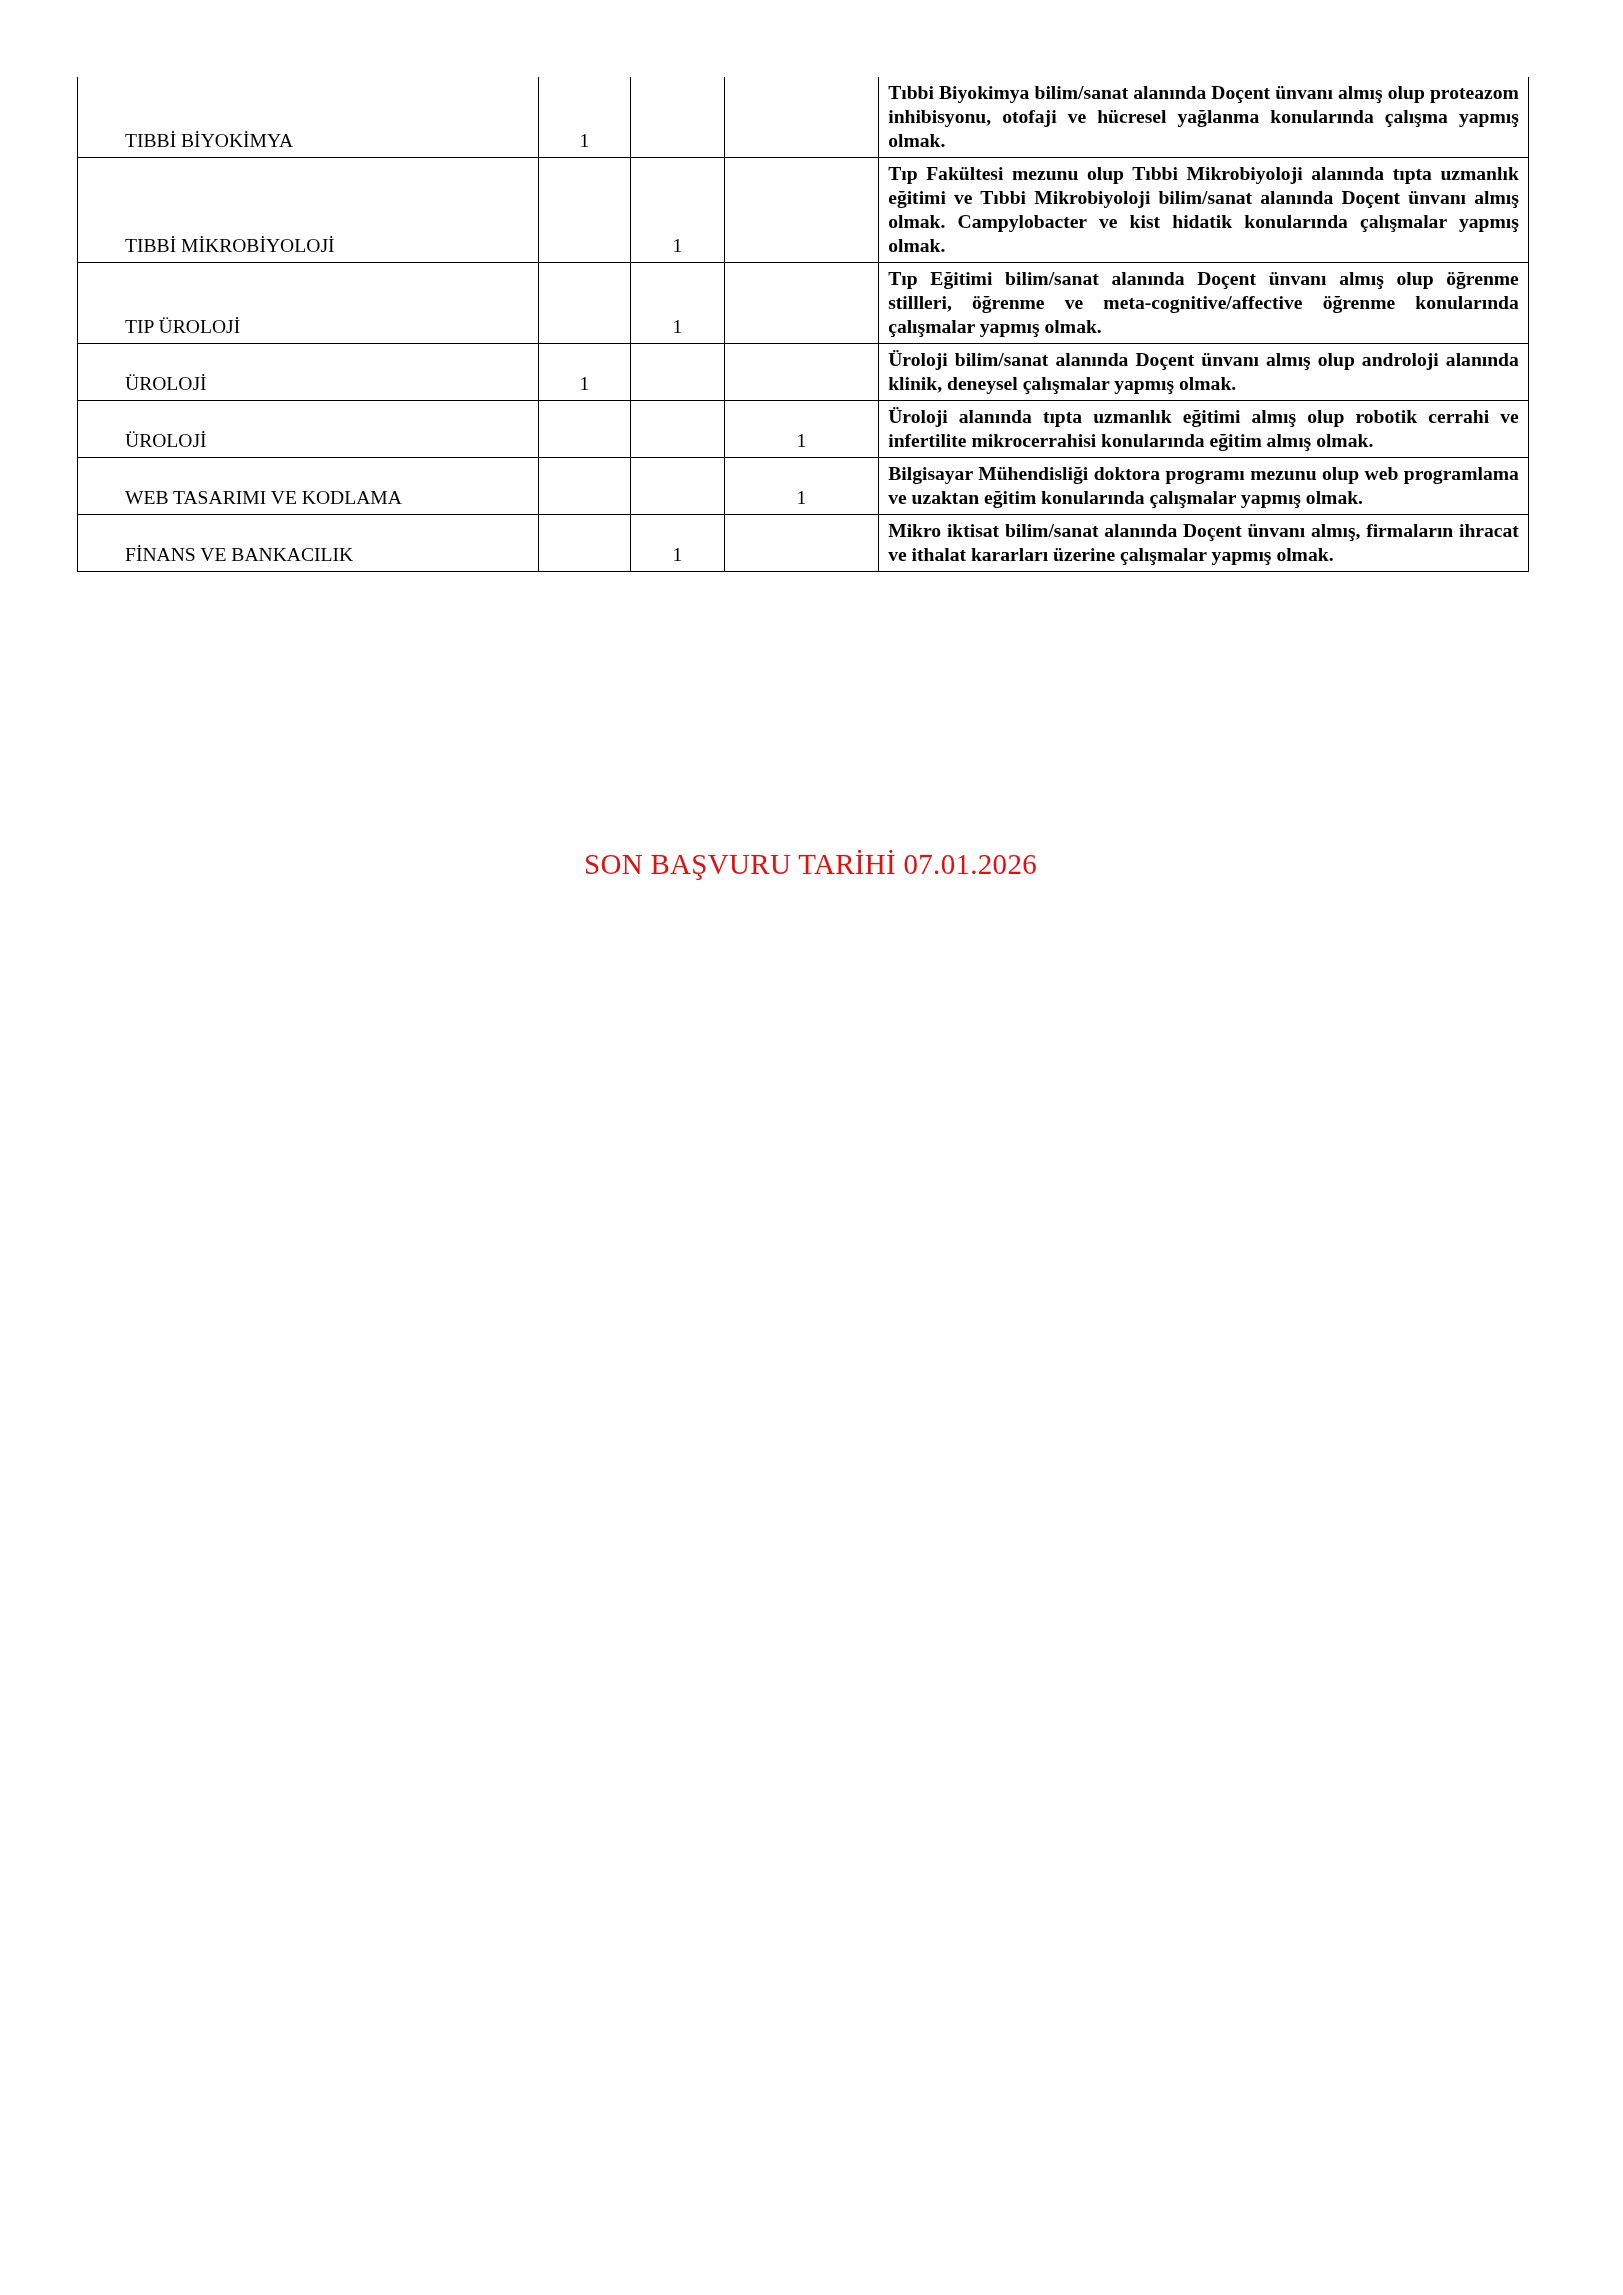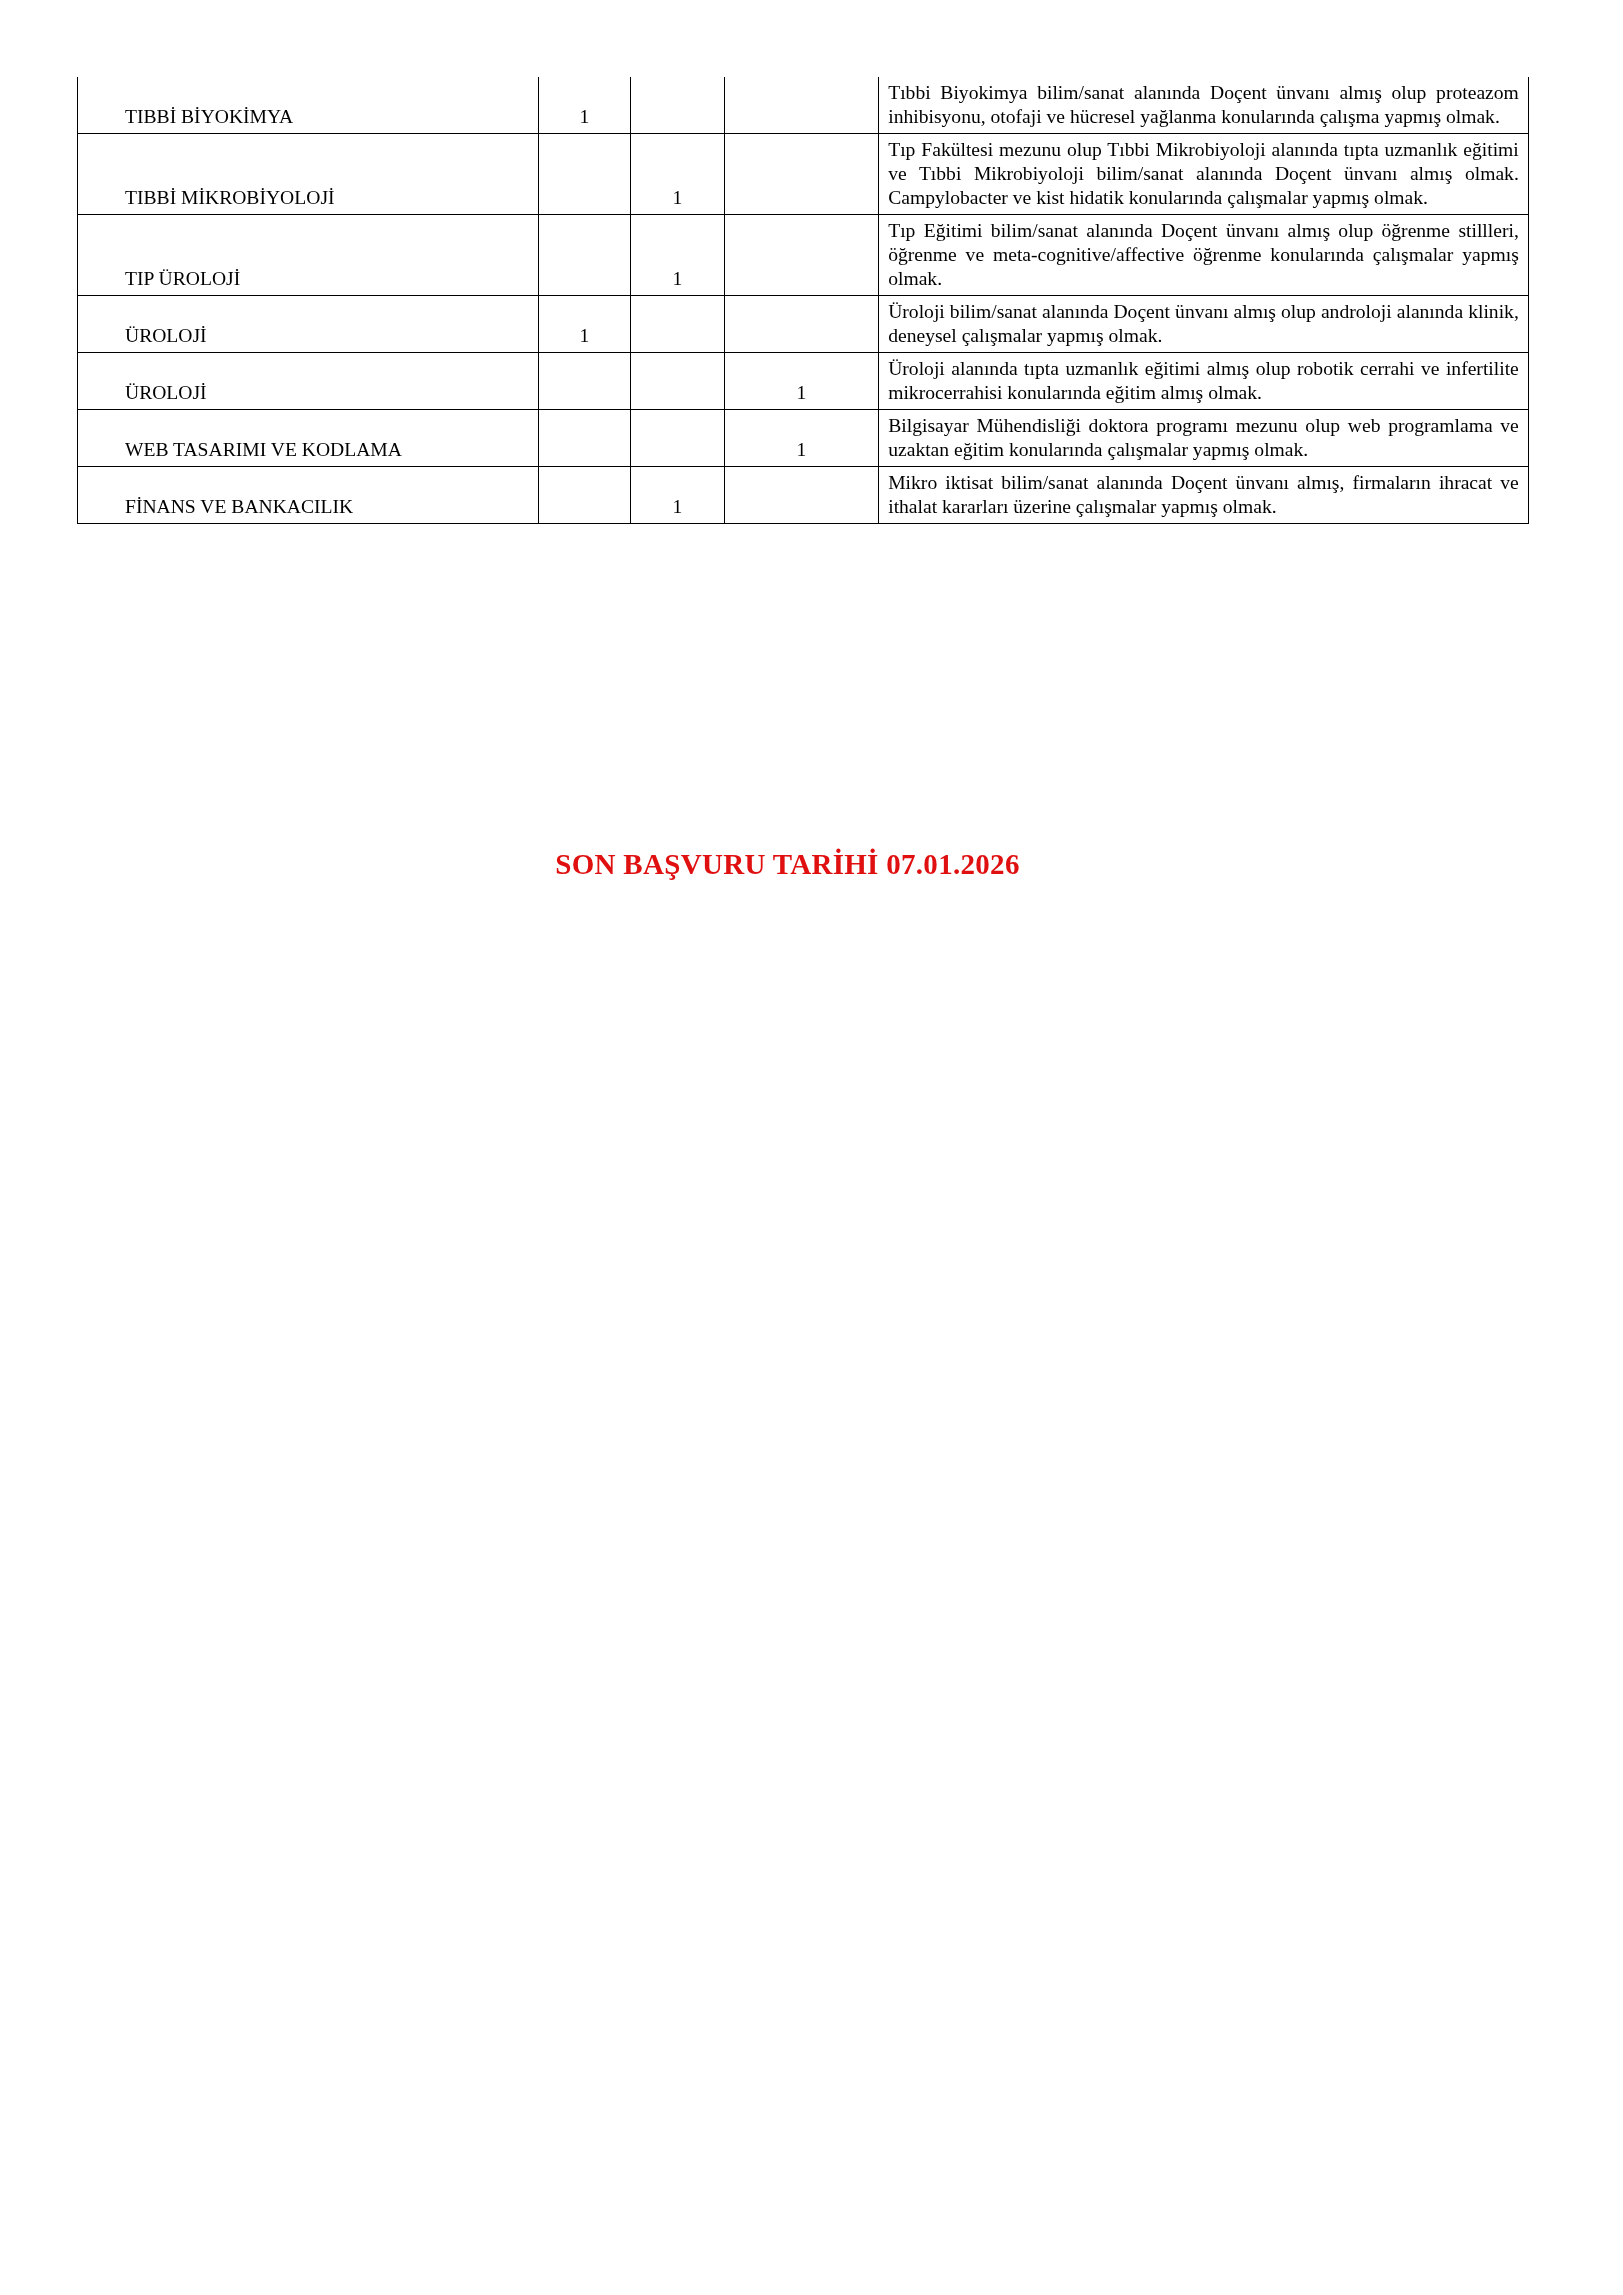--- a/index.html
+++ b/index.html
@@ -60,45 +60,46 @@
   td.num {
     text-align: center;
     padding-bottom: 3.9px;
   }
   td.desc {
     text-align: justify;
     text-align-last: left;
     padding: 3.9px 9.2px 3.9px 9.2px;
     vertical-align: top;
     hyphens: none;
+    font-weight: bold;
   }
   td.desc p {
     margin: 0;
   }
 
   
   td.faculty {
     font-weight: bold;
     font-size: 20px;
     letter-spacing: 0.1px;
     text-align: left;
     padding-left: 6.5px;
     padding-top: 1.3px;
     padding-bottom: 2.6px;
     white-space: nowrap;
   }
 
   
   .deadline {
     position: absolute;
-    left: 63px;
+    left: 86px;
     top: 848px;
     width: 1449px;
     text-align: center;
-    font-weight: bold;
+    font-weight: normal;
     font-size: 29px;
     letter-spacing: 0.3px;
   }
 </style>
 </head>
 <body>
 
 <div class="page">
 
   <table class="cadre-table">

